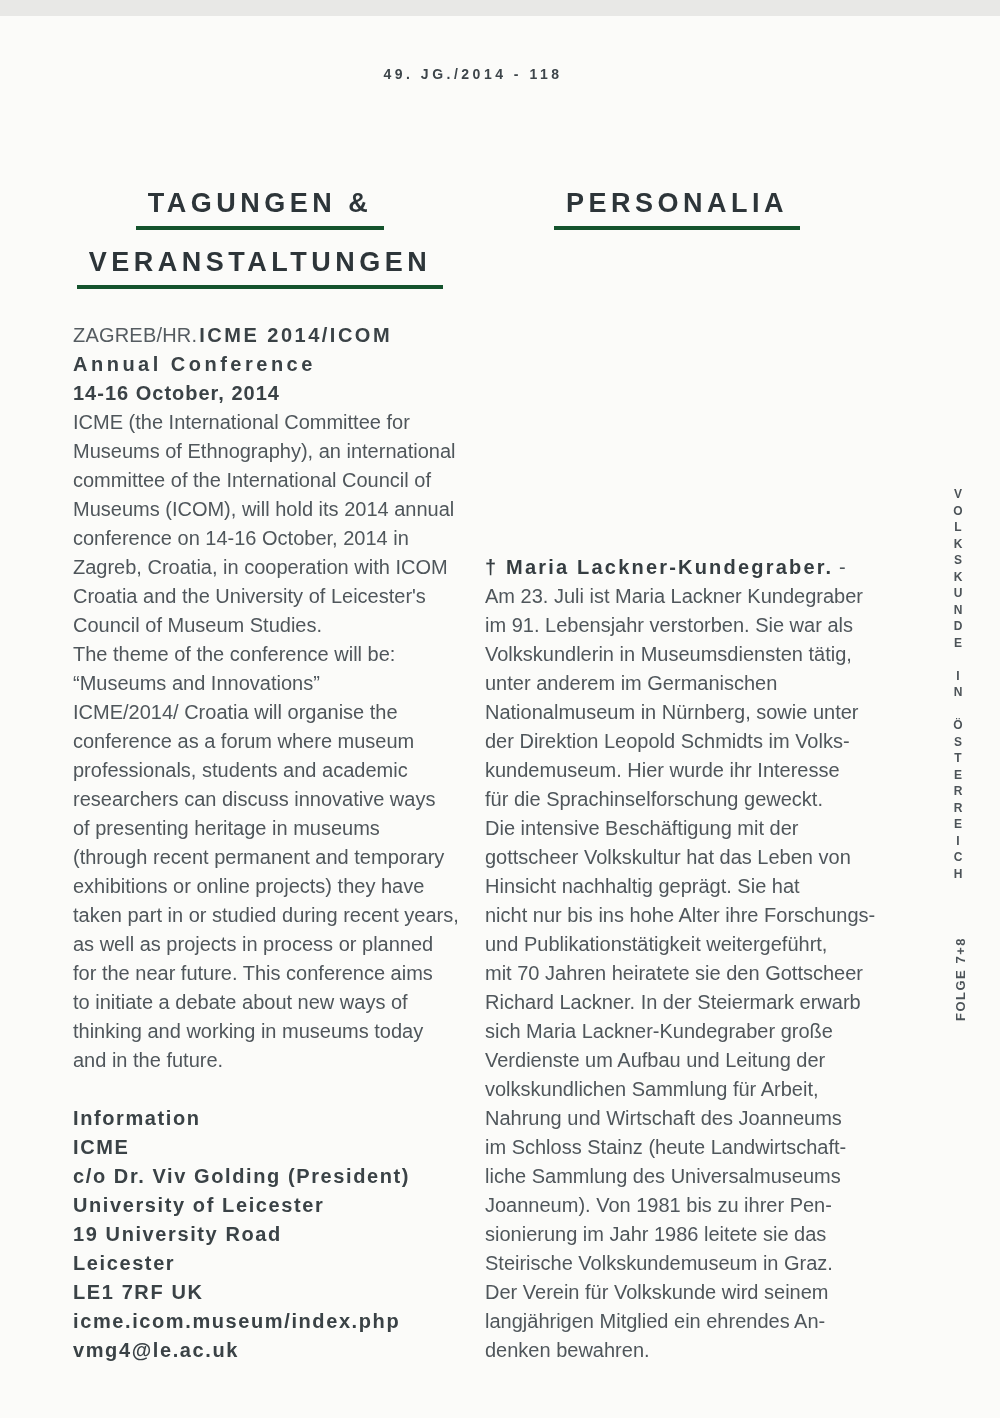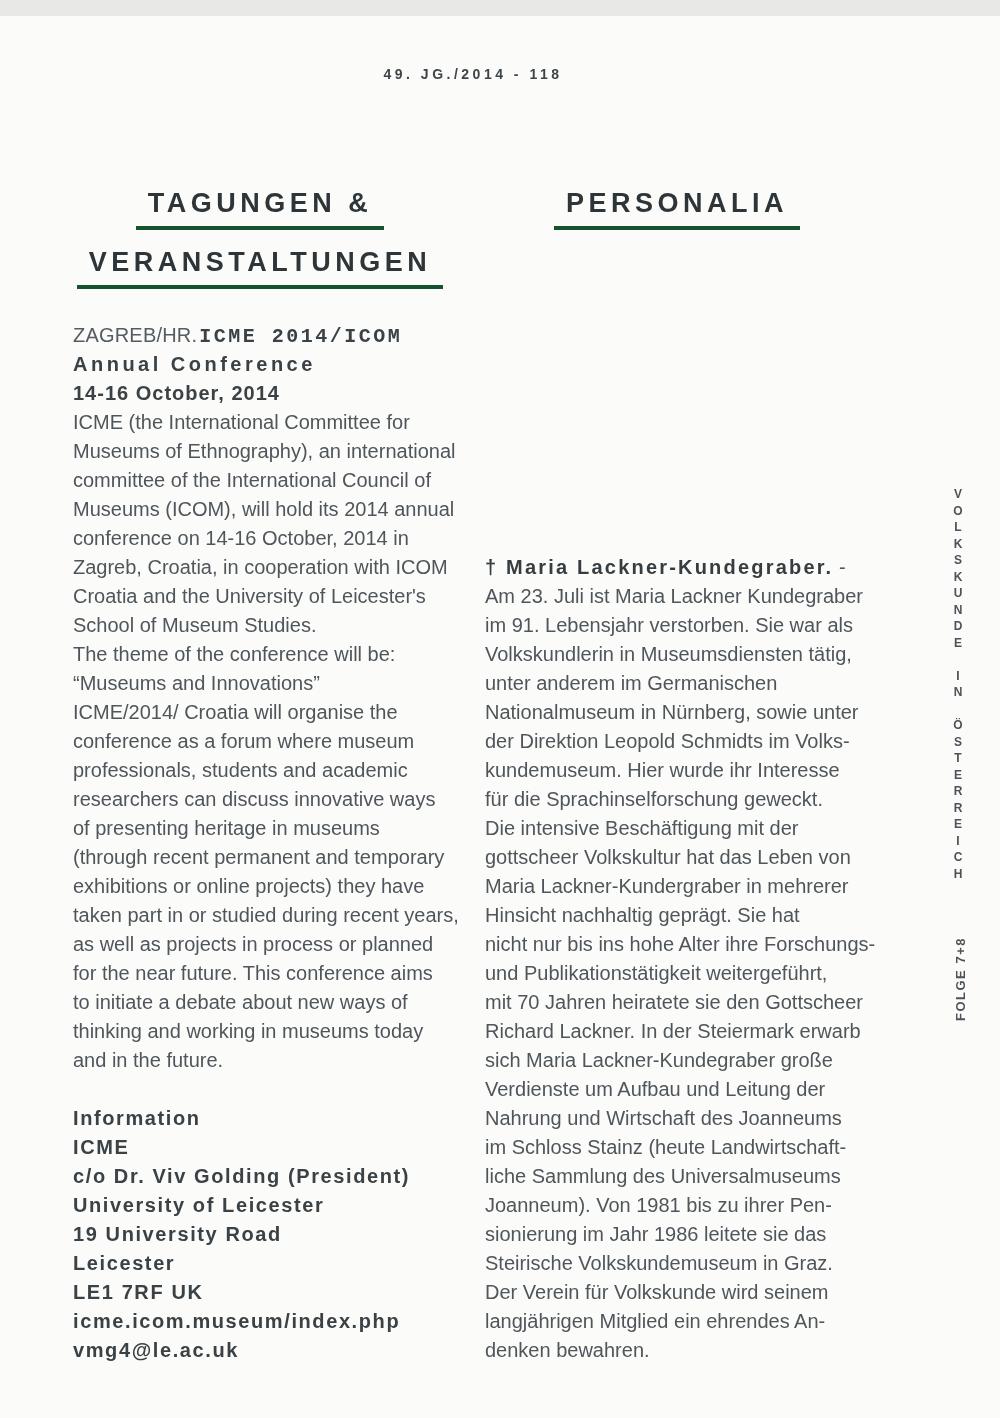--- a/index.html
+++ b/index.html
@@ -26,21 +26,21 @@
     color:#2d3539;
     padding:0 12px 7px 12px;
     border-bottom:4px solid #14532d;
     white-space:nowrap;
   }
   .col { position:absolute; font-size:20px; color:#4f565b; }
   .col-left  { left:73px;  top:305px; width:400px; }
   .col-right { left:485px; top:537px; width:400px; }
   .line { height:29px; line-height:29px; white-space:nowrap; }
   .kicker { font-weight:400; color:#555c61; letter-spacing:0.2px; }
-  .art-title { font-weight:bold; color:#3a4246; letter-spacing:2.5px; margin-left:2px;font-family:Liberation Mono, monospace; }
+  .art-title { font-weight:bold; color:#3a4246; letter-spacing:2.5px; margin-left:2px; }
   .subtitle  { font-weight:bold; color:#3a4246; letter-spacing:3.5px; }
   .datebold  { font-weight:bold; color:#3a4246; letter-spacing:1px; }
   .info-line { font-weight:bold; color:#3a4246; letter-spacing:1.6px; }
   .gap-line { height:29px; }
   .obit-title-main   { font-weight:bold; color:#353d41; letter-spacing:2.2px; }
   .obit-title-suffix { font-weight:400; color:#4f565b; }
   .margin-vertical {
     position:absolute; left:944px; top:470px; width:28px;
     text-align:center;
   }
@@ -86,21 +86,21 @@
     <div class="line subtitle">Annual Conference</div>
     <div class="line datebold">14-16 October, 2014</div>
     <div>
         <div class="line">ICME (the International Committee for</div>
         <div class="line">Museums of Ethnography), an international</div>
         <div class="line">committee of the International Council of</div>
         <div class="line">Museums (ICOM), will hold its 2014 annual</div>
         <div class="line">conference on 14-16 October, 2014 in</div>
         <div class="line">Zagreb, Croatia, in cooperation with ICOM</div>
         <div class="line">Croatia and the University of Leicester's</div>
-        <div class="line">School of Museum Studies.</div>
+        <div class="line">Council of Museum Studies.</div>
         <div class="line">The theme of the conference will be:</div>
         <div class="line">“Museums and Innovations”</div>
         <div class="line">ICME/2014/ Croatia will organise the</div>
         <div class="line">conference as a forum where museum</div>
         <div class="line">professionals, students and academic</div>
         <div class="line">researchers can discuss innovative ways</div>
         <div class="line">of presenting heritage in museums</div>
         <div class="line">(through recent permanent and temporary</div>
         <div class="line">exhibitions or online projects) they have</div>
         <div class="line">taken part in or studied during recent years,</div>
@@ -132,28 +132,28 @@
         <div class="line">Am 23. Juli ist Maria Lackner Kundegraber</div>
         <div class="line">im 91. Lebensjahr verstorben. Sie war als</div>
         <div class="line">Volkskundlerin in Museumsdiensten tätig,</div>
         <div class="line">unter anderem im Germanischen</div>
         <div class="line">Nationalmuseum in Nürnberg, sowie unter</div>
         <div class="line">der Direktion Leopold Schmidts im Volks-</div>
         <div class="line">kundemuseum. Hier wurde ihr Interesse</div>
         <div class="line">für die Sprachinselforschung geweckt.</div>
         <div class="line">Die intensive Beschäftigung mit der</div>
         <div class="line">gottscheer Volkskultur hat das Leben von</div>
-        <div class="line">Maria Lackner-Kundergraber in mehrerer</div>
         <div class="line">Hinsicht nachhaltig geprägt. Sie hat</div>
         <div class="line">nicht nur bis ins hohe Alter ihre Forschungs-</div>
         <div class="line">und Publikationstätigkeit weitergeführt,</div>
         <div class="line">mit 70 Jahren heiratete sie den Gottscheer</div>
         <div class="line">Richard Lackner. In der Steiermark erwarb</div>
         <div class="line">sich Maria Lackner-Kundegraber große</div>
         <div class="line">Verdienste um Aufbau und Leitung der</div>
+        <div class="line">volkskundlichen Sammlung für Arbeit,</div>
         <div class="line">Nahrung und Wirtschaft des Joanneums</div>
         <div class="line">im Schloss Stainz (heute Landwirtschaft-</div>
         <div class="line">liche Sammlung des Universalmuseums</div>
         <div class="line">Joanneum). Von 1981 bis zu ihrer Pen-</div>
         <div class="line">sionierung im Jahr 1986 leitete sie das</div>
         <div class="line">Steirische Volkskundemuseum in Graz.</div>
         <div class="line">Der Verein für Volkskunde wird seinem</div>
         <div class="line">langjährigen Mitglied ein ehrendes An-</div>
         <div class="line">denken bewahren.</div>
       </div>

